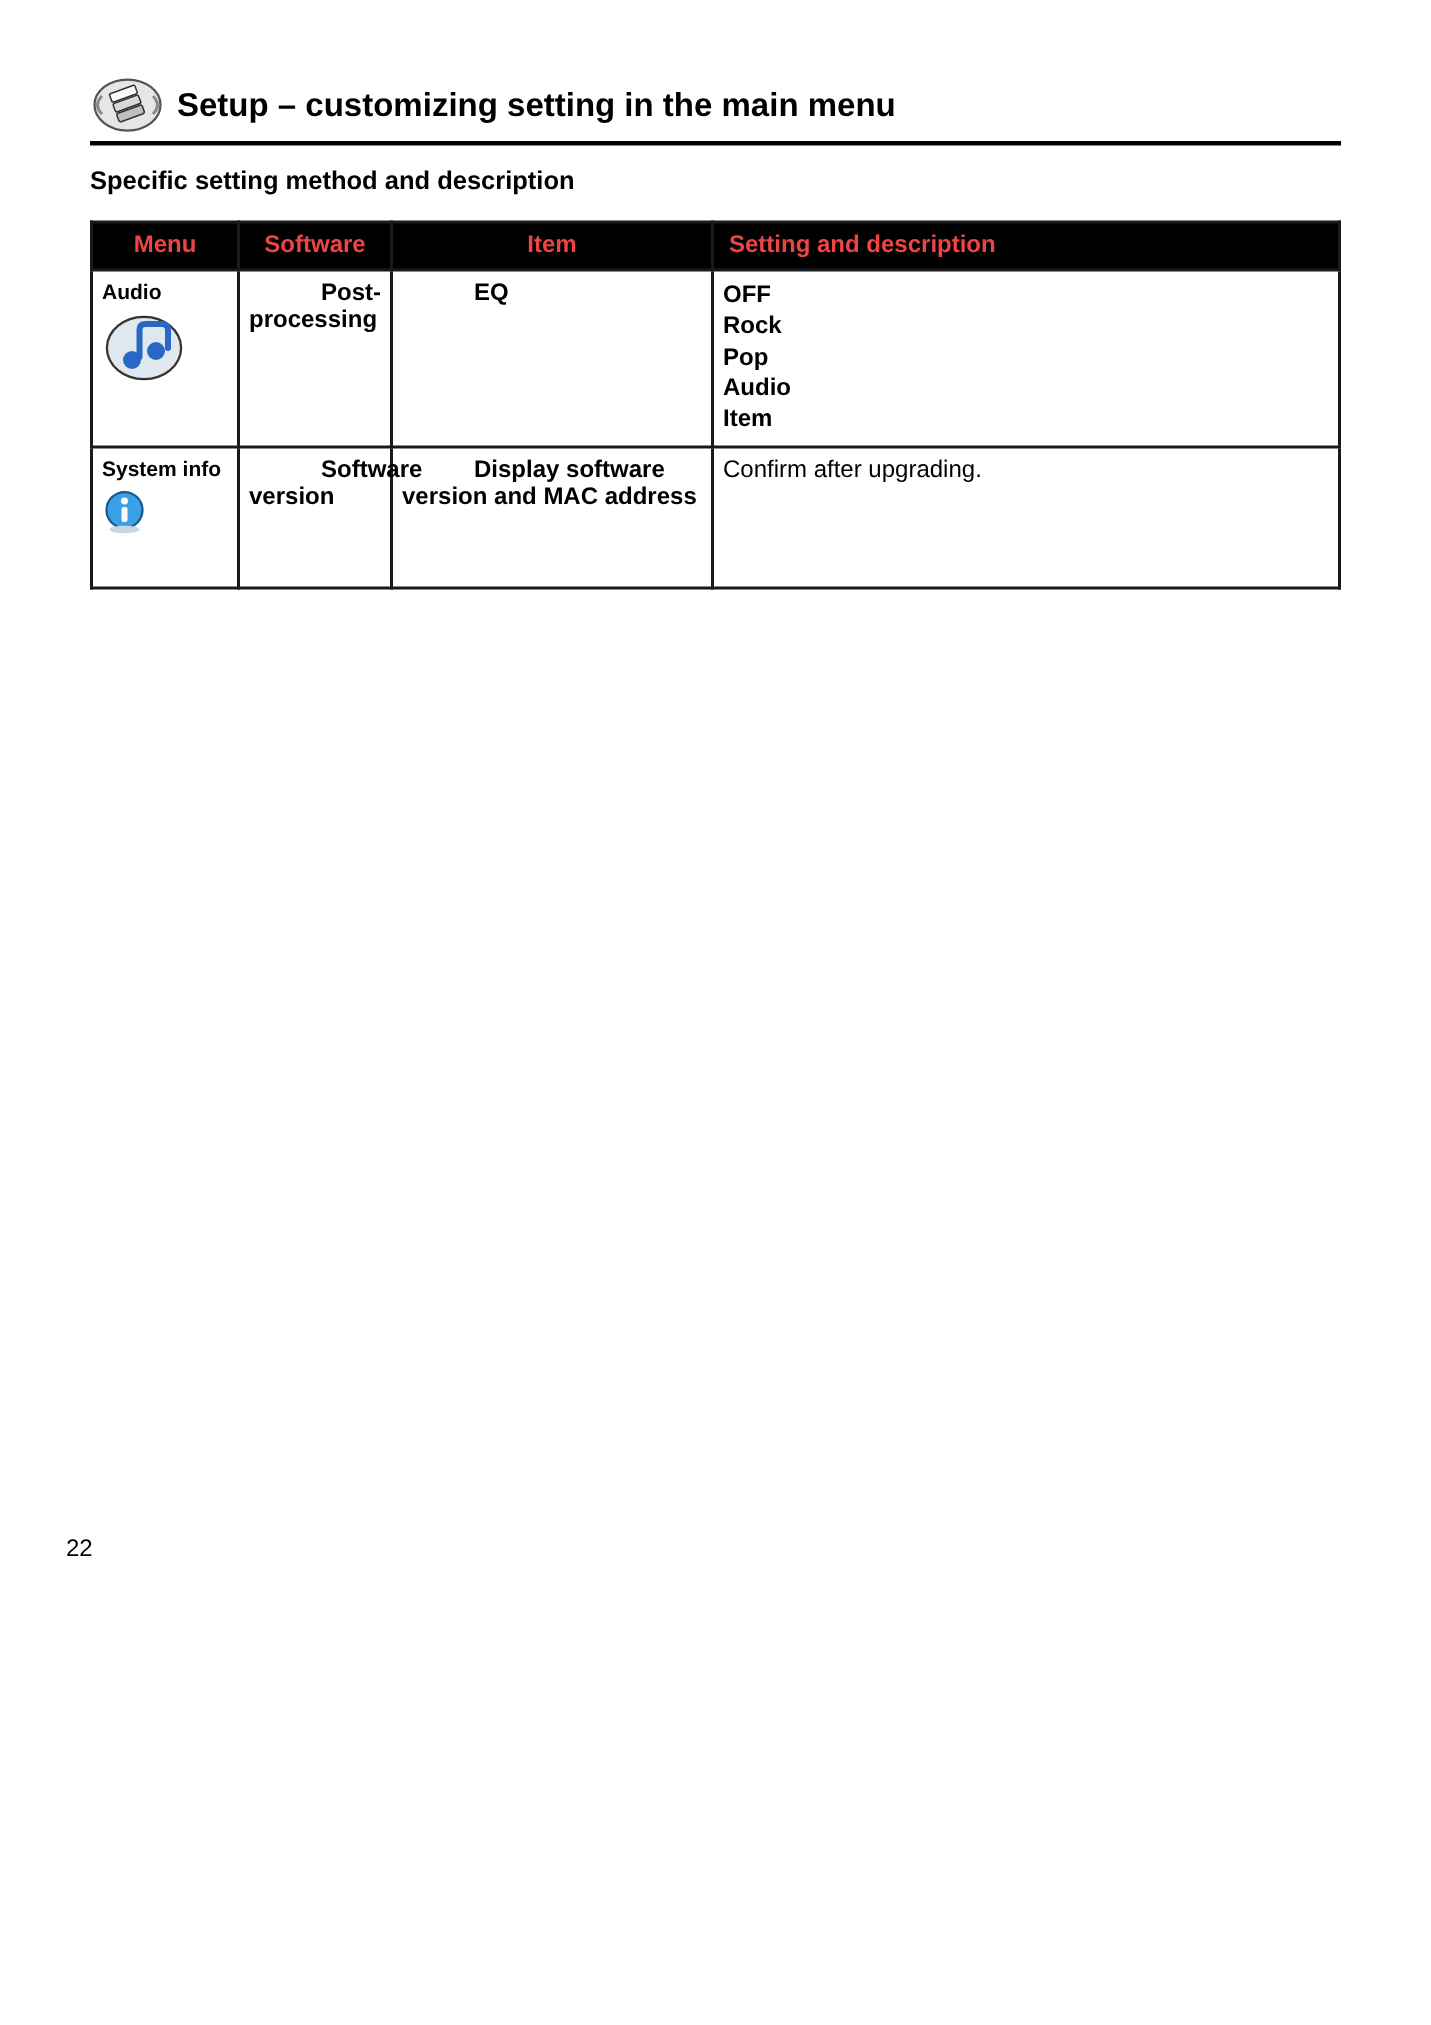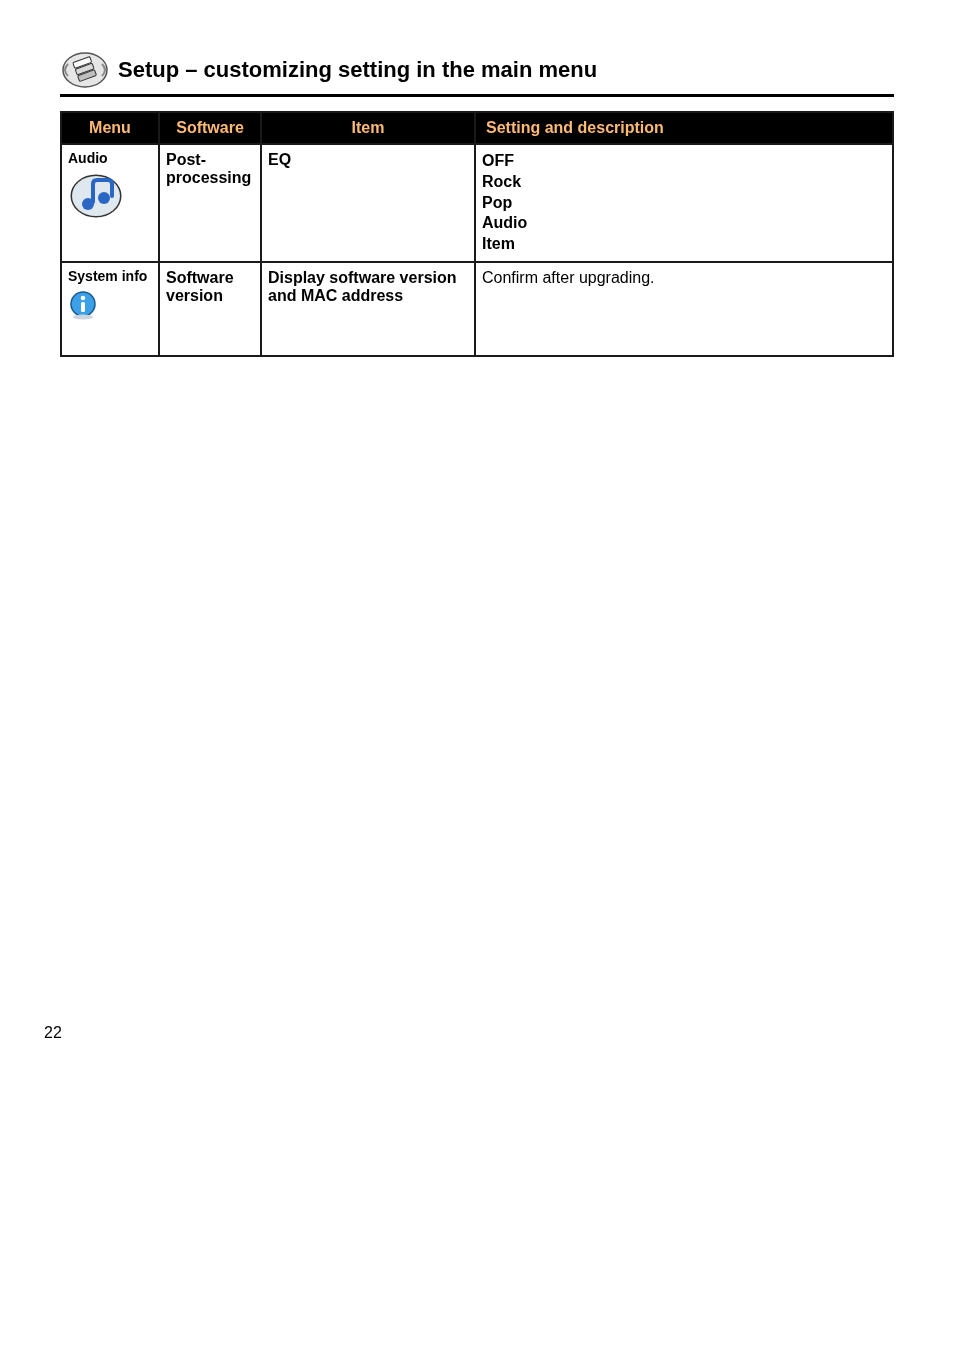--- a/index.html
+++ b/index.html
@@ -48,21 +48,21 @@
     table-layout: fixed;
   }
   table.settings th, table.settings td {
     border: 2px solid #1a1a1a;
     text-align: left;
     vertical-align: top;
     padding: 6px 6px;
   }
   table.settings th {
     background: #000;
-    color: #fdba74;
+    color: #ef4444;
     font-size: 16px;
     font-weight: bold;
     text-align: center;
     padding: 6px 4px;
   }
   col.c-menu { width: 98px; }
   col.c-sub  { width: 102px; }
   col.c-item { width: 214px; }
   col.c-desc { }
   .menu-cell-label {
@@ -76,20 +76,21 @@
     margin-top: 6px;
   }
   .menu-cell-icon.small {
     width: 30px;
     height: 30px;
   }
   .submenu-text, .item-text {
     font-size: 16px;
     font-weight: bold;
     line-height: 1.15;
+    margin-left: 48px;
   }
   .item-cell { vertical-align: middle; }
   .desc-bold {
     font-size: 16px;
     font-weight: bold;
     line-height: 1.3;
   }
   .desc-normal {
     font-size: 16px;
     font-weight: normal;
@@ -118,20 +119,21 @@
         </g>
         <path d="M8 14 Q2 20 8 26" fill="none" stroke="#888" stroke-width="2"></path>
         <path d="M42 14 Q48 20 42 26" fill="none" stroke="#888" stroke-width="2"></path>
       </svg>
     </span>
     <span class="page-title">Setup – customizing setting in the main menu</span>
   </div>
 
   <hr class="header-rule">
 
+  <div class="subtitle">Specific setting method and description</div>
 
   <table class="settings">
     <colgroup>
       <col class="c-menu">
         <col class="c-sub">
         <col class="c-item">
         <col class="c-desc">
     </colgroup>
     <thead>
       <tr>

